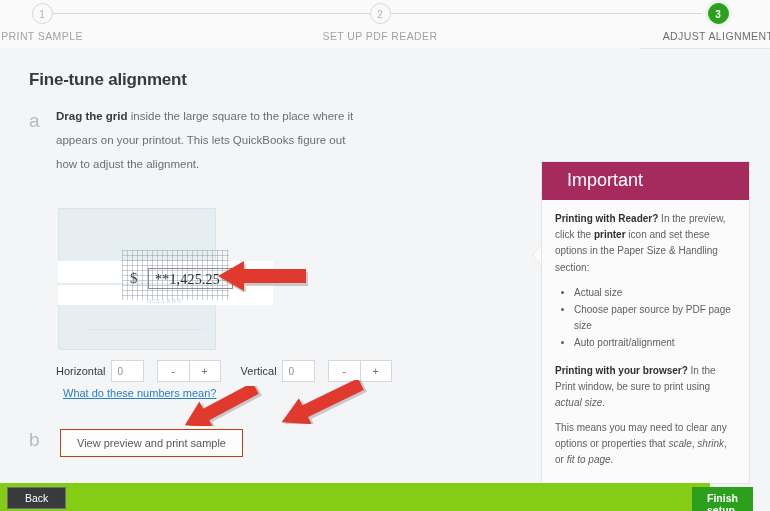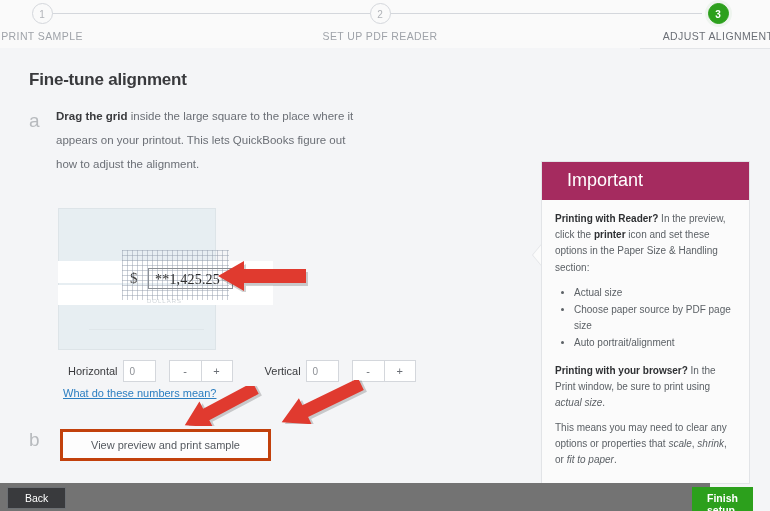--- a/index.html
+++ b/index.html
@@ -101,21 +101,21 @@
     background-image:
       linear-gradient(to right, rgba(150,160,175,.5) 1px, transparent 1px),
       linear-gradient(to bottom, rgba(150,160,175,.5) 1px, transparent 1px);
     background-size:5px 5px;
     cursor:move;
   }
 
   
   .ctl-row{position:absolute;left:56px;top:312px;height:22px;}
   .ctl-label{
-    display:inline-block;font-size:11px;color:#393a3d;vertical-align:top;line-height:22px;margin-left:12px;
+    display:inline-block;font-size:11px;color:#393a3d;vertical-align:top;line-height:22px;
   }
   .numfield{
     display:inline-block;width:33px;height:22px;background:#fff;
     border:1px solid #d4d7dc;box-sizing:border-box;
     font-size:10px;color:#8d9096;padding:0 0 0 6px;line-height:21px;
     vertical-align:top;margin-left:5px;
   }
   .pm{
     display:inline-block;width:32px;height:22px;background:#fff;
     border:1px solid #d4d7dc;box-sizing:border-box;
@@ -127,21 +127,21 @@
   .gap{display:inline-block;width:20px;}
 
   .help-link{
     position:absolute;left:63px;top:339px;
     font-size:11px;color:#2b7ec1;text-decoration:underline;cursor:pointer;
   }
 
   
   .preview-btn{
     position:absolute;left:60px;top:381px;
-    padding:7px 28px;background:#fdfdfd;border:3px solid #c2410c;
+    padding:7px 16px;background:#fdfdfd;border:1px solid #c2410c;
     font-size:11px;color:#555a60;cursor:pointer;
   }
 
   
   .callout{
     position:absolute;left:541px;top:113px;width:209px;
     background:#fbfbfb;border:1px solid #e2e4e7;box-sizing:border-box;
   }
   .callout-head{
     background:#a52b5f;color:#ffffff;font-size:18px;
@@ -170,21 +170,21 @@
     border-right:10px solid #e2e4e7;
   }
 
   
   .arrow{position:absolute;}
   .arrow svg{display:block;}
 
   
   .footer{
     position:absolute;left:0;top:483px;width:710px;height:28px;
-    background:#737373;
+    background:#84cc16;
   }
   .back-btn{
     position:absolute;left:7px;top:4px;
     padding:4px 17px;background:#393a3d;border:1px solid #6c6f73;
     font-size:10.5px;color:#ffffff;cursor:pointer;
   }
   .finish-btn{
     position:absolute;left:692px;top:4px;
     padding:5px 15px;background:#2ca01c;border:none;
     font-size:10.5px;color:#ffffff;cursor:pointer;font-weight:bold;
@@ -250,21 +250,21 @@
   <div class="callout">
     <div class="callout-head">Important</div>
     <div class="callout-body">
       <p><b>Printing with Reader?</b><span> In the preview, click the </span><b>printer</b><span> icon and set these options in the Paper Size &amp; Handling section:</span></p>
       <ul>
         <li>Actual size</li>
         <li>Choose paper source by PDF page size</li>
         <li>Auto portrait/alignment</li>
       </ul>
       <p><b>Printing with your browser?</b><span> In the Print window, be sure to print using </span><i>actual size</i><span>.</span></p>
-      <p class="last"><span>This means you may need to clear any options or properties that </span><i>scale</i><span>, </span><i>shrink</i><span>, or </span><i>fit to paper</i><span>.</span></p>
+      <p class="last"><span>This means you may need to clear any options or properties that </span><i>scale</i><span>, </span><i>shrink</i><span>, or </span><i>fit to page</i><span>.</span></p>
     </div>
   </div>
 </div>
 
 <div class="arrow" style="left:217px;top:258px;">
   <svg width="92" height="34" viewBox="0 0 92 34">
     <g transform="translate(1,1)">
       <polygon points="0,17 26,2 26,10 88,10 88,24 26,24 26,32" fill="#000" opacity="0.18" transform="translate(2,3)"></polygon>
       <polygon points="0,17 26,2 26,10 88,10 88,24 26,24 26,32" fill="#e03a2f"></polygon>
     </g>

